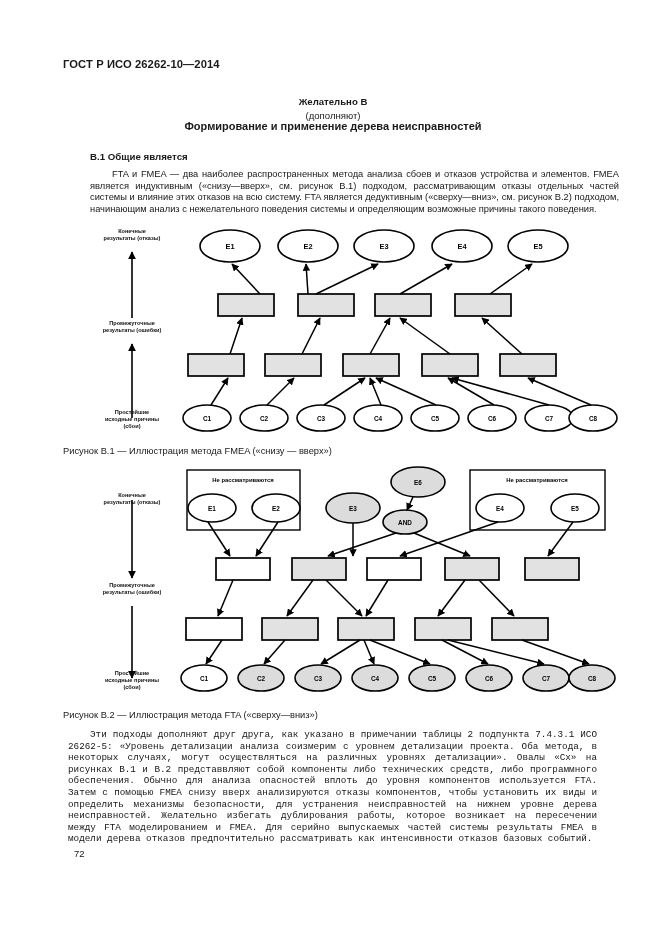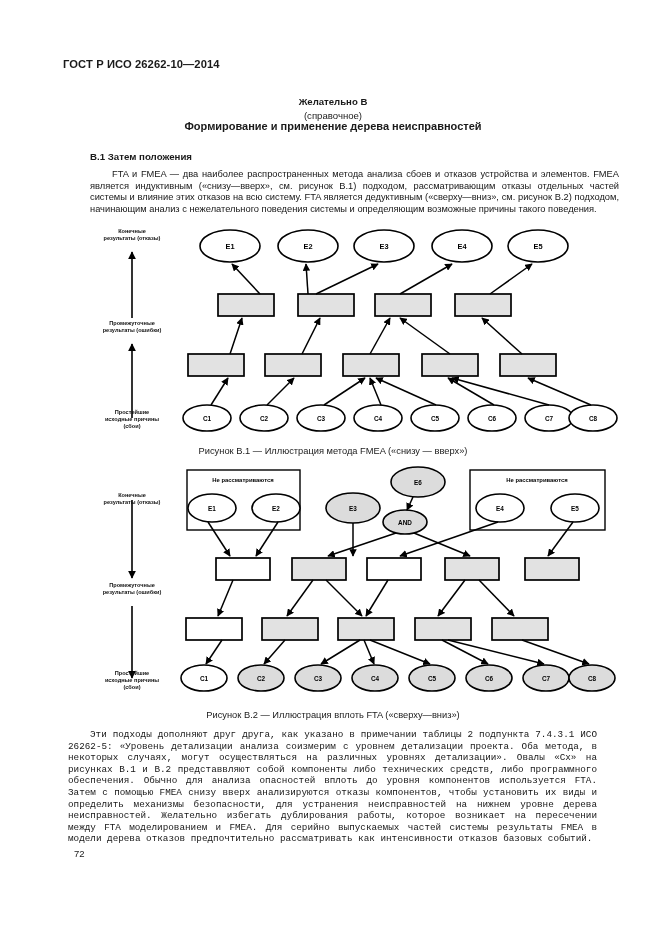--- a/index.html
+++ b/index.html
@@ -83,21 +83,20 @@
   .page-number {
     position: absolute;
     left: 74px;
     top: 848px;
     font-size: 9.5px;
   }
   .fig-caption {
     position: absolute;
     width: 540px;
     left: 63px;
-    text-align: center;
     font-size: 9.3px;
   }
   #caption-b1 { top: 446px; }
   #caption-b2 { top: 710px; }
 
   
   .stage-label {
     position: absolute;
     width: 112px;
     text-align: center;
@@ -155,26 +154,26 @@
 </style>
 </head>
 <body>
 
 <div class="page">
 
   <div class="running-head">ГОСТ Р ИСО 26262-10—2014</div>
 
   <div class="annex-head">
     <div>Желательно В</div>
-    <div class="sub">(справочное)</div>
+    <div class="sub">(дополняют)</div>
   </div>
 
   <div class="annex-title">Формирование и применение дерева неисправностей</div>
 
-  <div class="section-title">В.1 Затем положения</div>
+  <div class="section-title">В.1 Общие является</div>
 
   <div class="para" id="intro-para"><span class="indent"></span><span>FTA и FMEA — два наиболее распространенных метода анализа сбоев и отказов устройства и элементов. FMEA является индуктивным («снизу—вверх», см. рисунок В.1) подходом, рассматривающим отказы отдельных частей системы и влияние этих отказов на всю систему. FTA является дедуктивным («сверху—вниз», см. рисунок В.2) подходом, начинающим анализ с нежелательного поведения системы и определяющим возможные причины такого поведения.</span></div>
 
   <svg class="figure" id="fig-b1" style="left:70px; top:222px;" width="535" height="222" viewBox="0 0 535 222">
     <defs>
       <marker id="arrUp" viewBox="0 0 10 10" refX="9" refY="5" markerWidth="5" markerHeight="5" orient="auto-start-reverse">
         <path d="M 0 0 L 10 5 L 0 10 z" fill="#000"></path>
       </marker>
     </defs>
 
@@ -442,19 +441,19 @@
   <div class="stage-label" style="left:76px; top:582px;">
     <div>Промежуточные</div>
     <div>результаты (ошибки)</div>
   </div>
   <div class="stage-label" style="left:76px; top:670px;">
     <div>Простейшие</div>
     <div>исходные причины</div>
     <div>(сбои)</div>
   </div>
 
-  <div class="fig-caption" id="caption-b2">Рисунок В.2 —  Иллюстрация вплоть FTA («сверху—вниз»)</div>
+  <div class="fig-caption" id="caption-b2">Рисунок В.2 —  Иллюстрация метода FTA («сверху—вниз»)</div>
 
   <div class="para" id="closing-para"><span class="indent"></span><span>Эти подходы дополняют друг друга, как указано в примечании таблицы 2 подпункта 7.4.3.1 ИСО 26262-5: «Уровень детализации анализа соизмерим с уровнем детализации проекта. Оба метода, в некоторых случаях, могут осуществляться на различных уровнях детализации». Овалы «Сх» на рисунках В.1 и В.2 представвляют собой компоненты либо технических средств, либо программного обеспечения. Обычно для анализа опасностей вплоть до уровня компонентов используется FTA. Затем с помощью FMEA снизу вверх анализируются отказы компонентов, чтобы установить их виды и определить механизмы безопасности, для устранения неисправностей на нижнем уровне дерева неисправностей. Желательно избегать дублирования работы, которое возникает на пересечении между FTA моделированием и FMEA. Для серийно выпускаемых частей системы результаты FMEA в модели дерева отказов предпочтительно рассматривать как интенсивности отказов базовых событий.</span></div>
 
   <div class="page-number">72</div>
 
 </div>
 
 </body></html>

